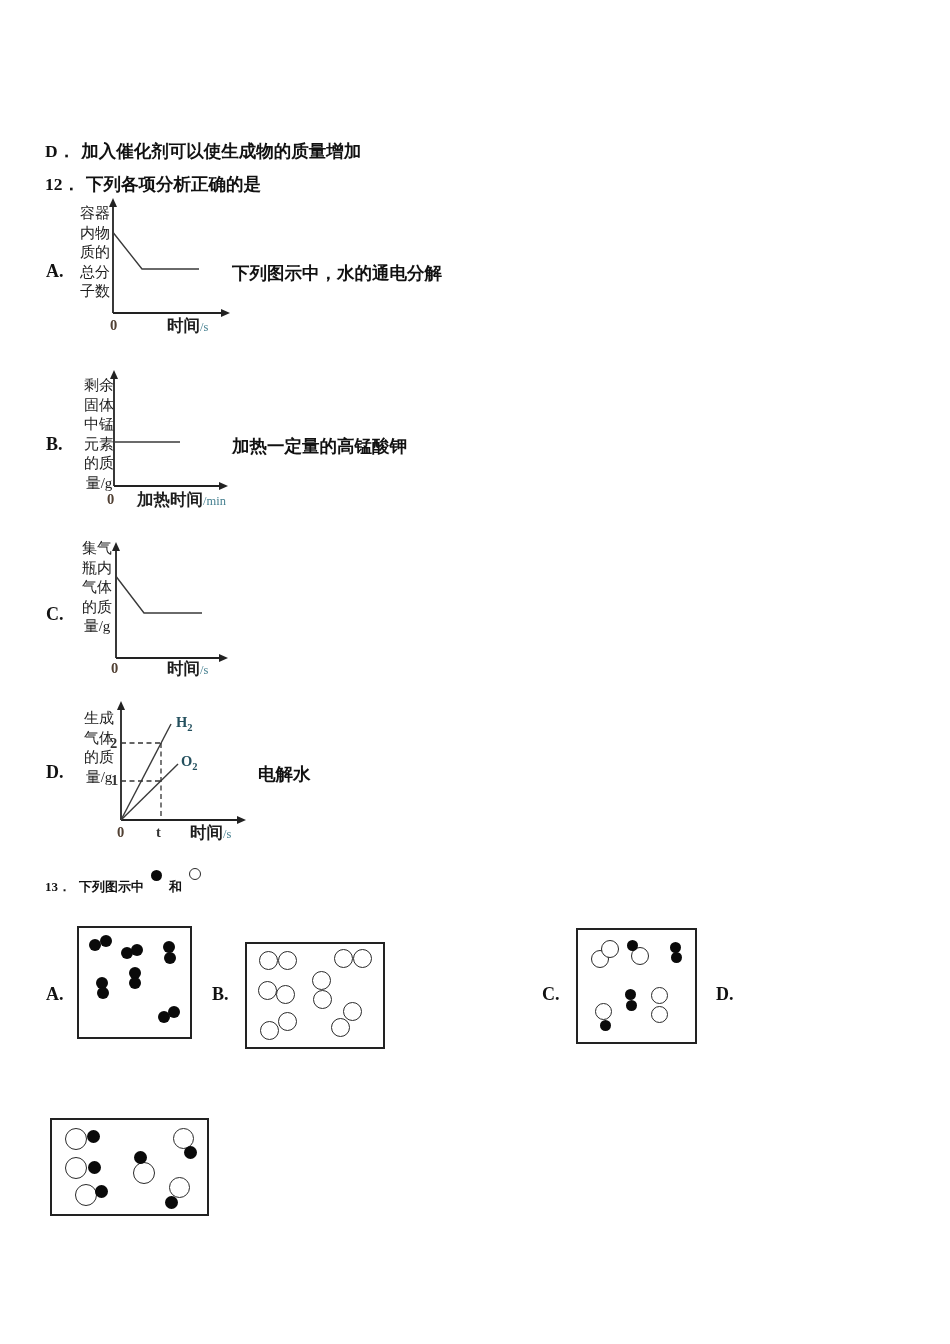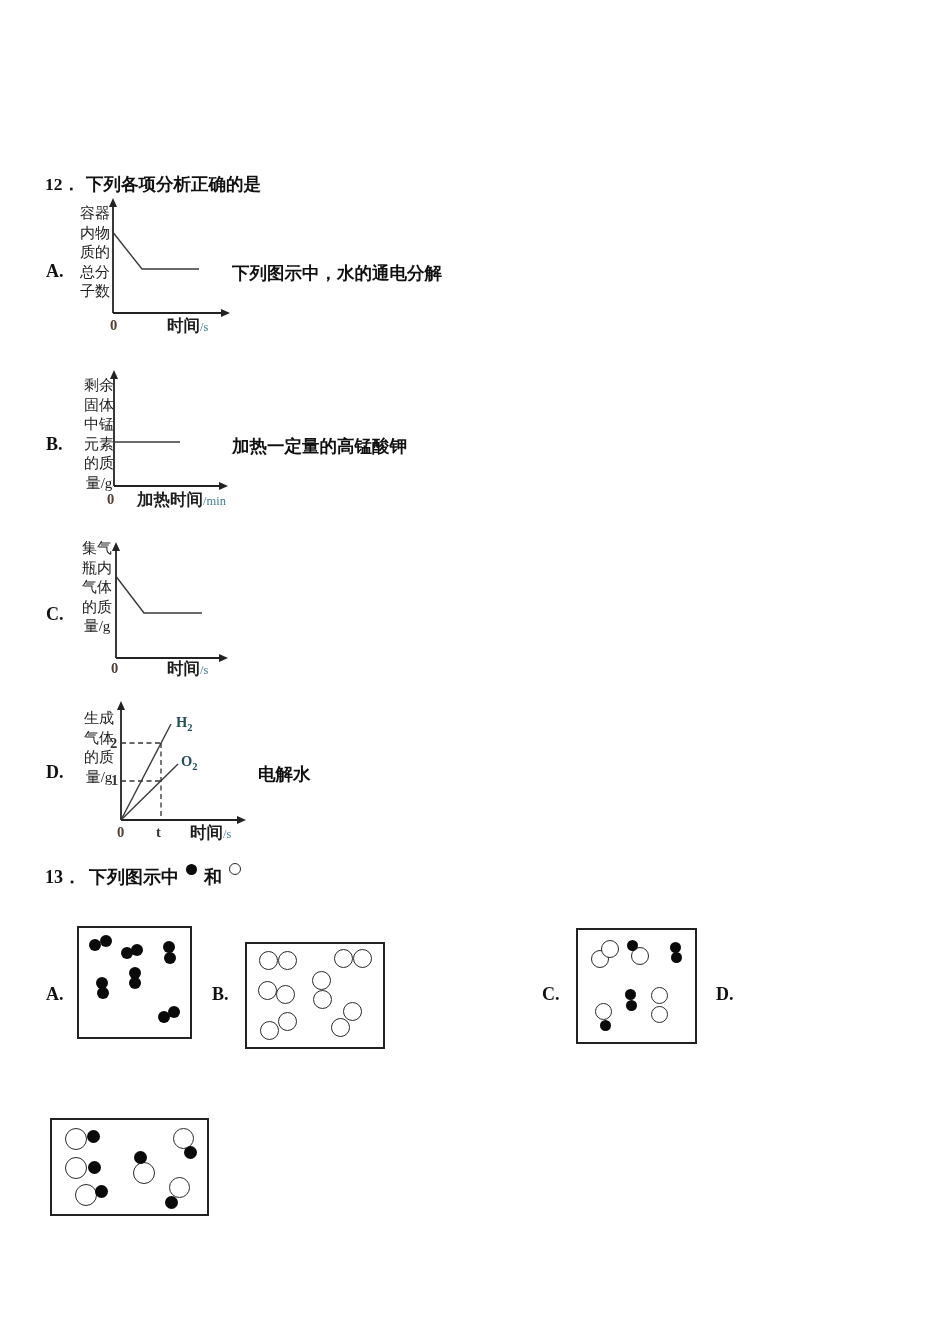--- a/index.html
+++ b/index.html
@@ -15,32 +15,35 @@
   .xlab{position:absolute;font-size:16.5px;font-weight:bold;color:#1d1d1d;white-space:nowrap;}
   .xlab .unit{font-size:12.5px;font-weight:normal;color:#447f8f;}
   .desc{position:absolute;font-size:17.5px;font-weight:bold;white-space:nowrap;color:#111;}
   .serlab{position:absolute;font-size:14.5px;font-weight:bold;color:#24505e;}
   .serlab sub{font-size:10.5px;}
   .plot{position:absolute;}
   .mbox{position:absolute;border:2px solid #222;background:#fff;}
   .atom{position:absolute;border-radius:50%;box-sizing:border-box;}
   .atom.f{background:#0a0a0a;}
   .atom.o{background:#fff;border:1.6px solid #2a2a2a;}
-  .q13{position:absolute;display:flex;align-items:center;font-size:18px;
+  .q13{position:absolute;display:flex;align-items:flex-end;font-size:13px;
        font-weight:bold;white-space:nowrap;color:#111;}
   .q13 .lbl{margin-right:8px;}
   .dot{display:inline-block;width:11px;height:11px;border-radius:50%;margin:0 7px 15px 7px;}
   .dot.f{background:#0a0a0a;}
   .dot.o{background:#fff;border:1.6px solid #2a2a2a;width:10px;height:10px;margin-bottom:16px;}
 </style>
 </head>
 <body>
 
 <div id="page">
 
+  <div class="optline" style="left:45px;top:139px">
+    <span class="lbl">D．</span><span>加入催化剂可以使生成物的质量增加</span>
+  </div>
 
   <div class="optline" style="left:45px;top:172px">
     <span class="lbl">12．</span><span>下列各项分析正确的是</span>
   </div>
 
   <div class="letter" style="left:46px;top:261px">A.</div>
   <div class="ylab" style="left:77px;top:204px">
     <div>容器</div>
     <div>内物</div>
     <div>质的</div>

